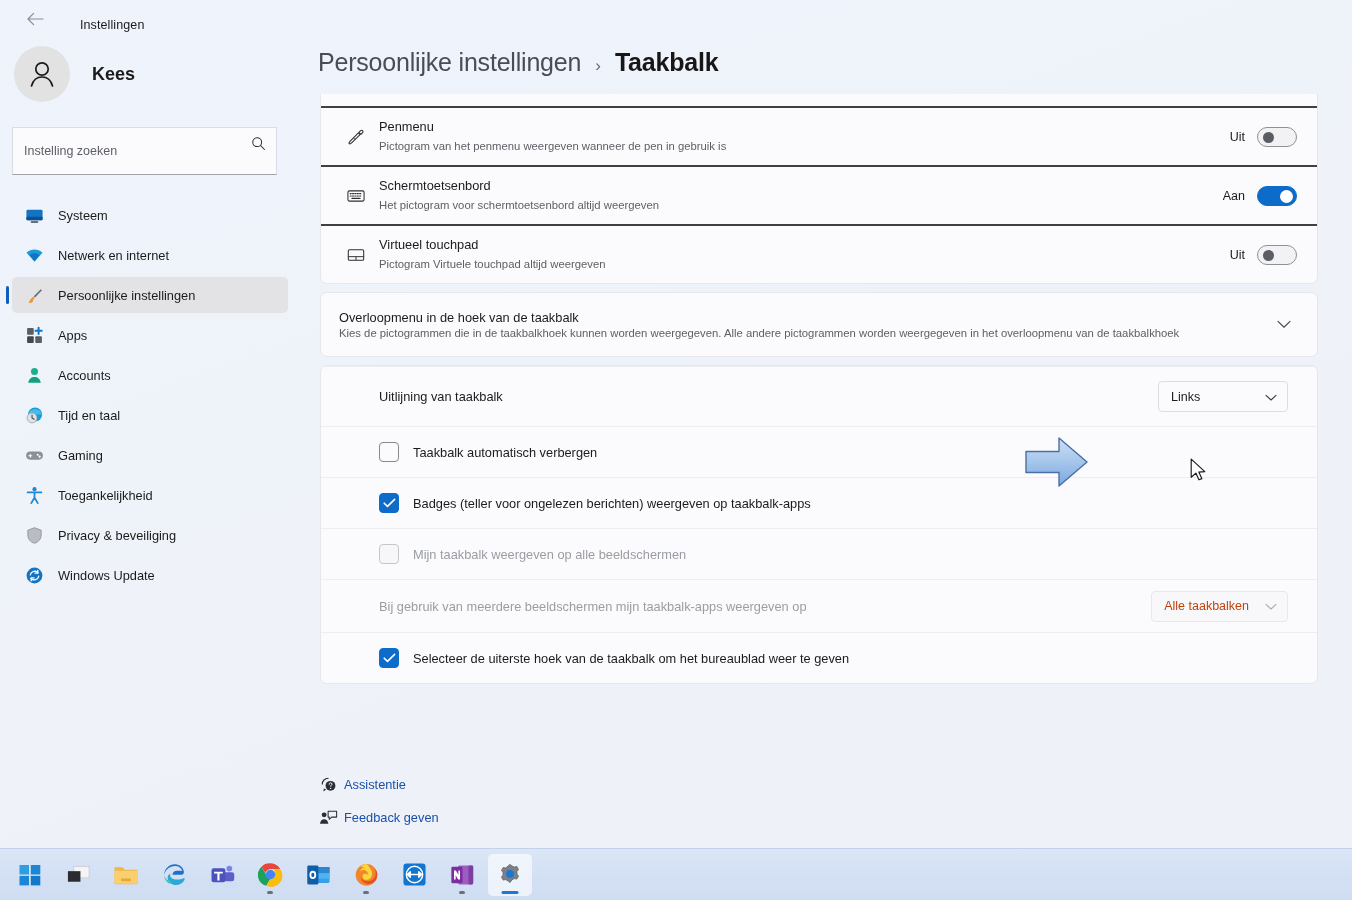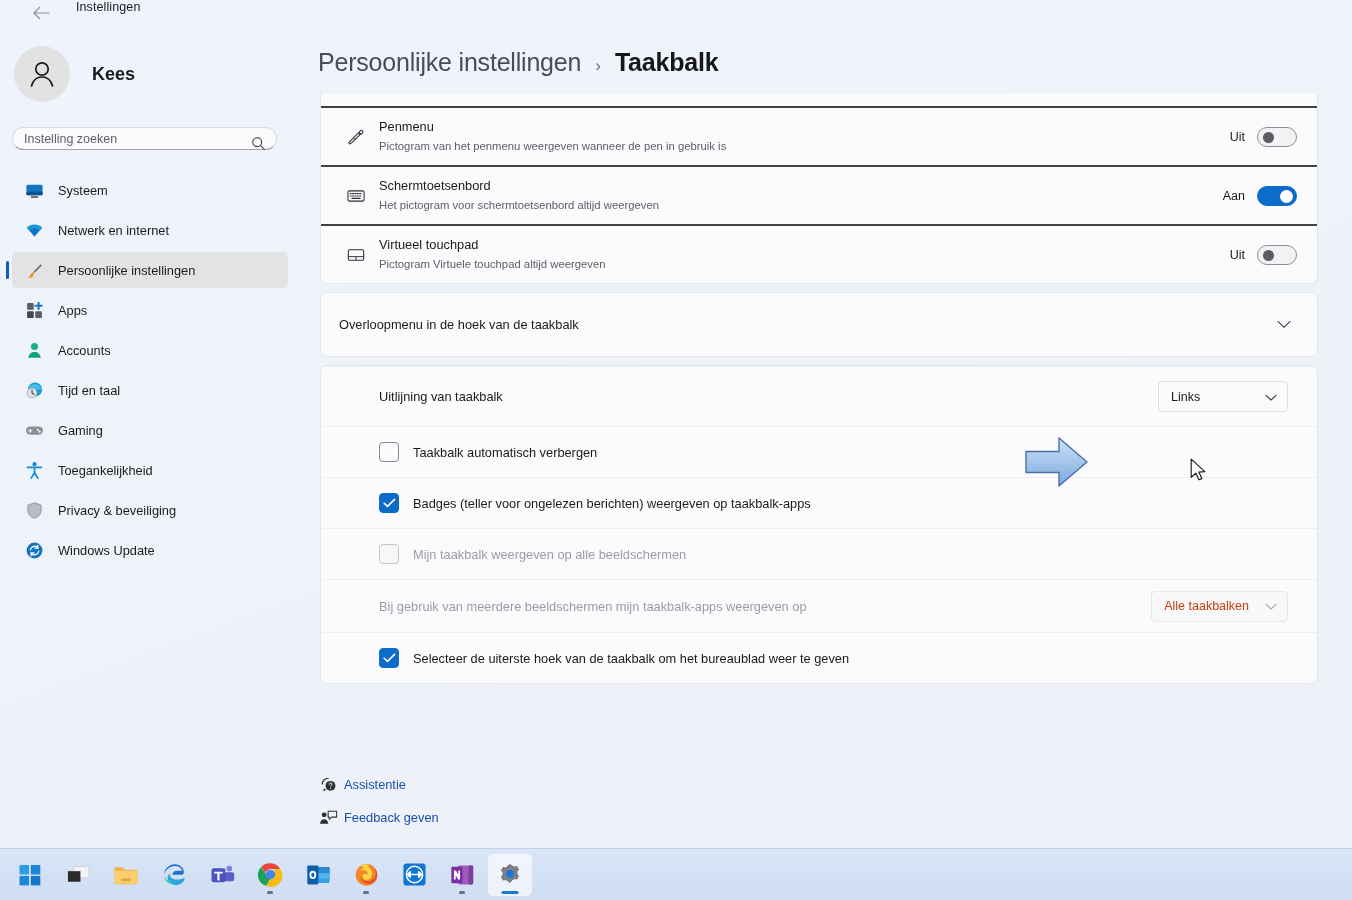--- a/index.html
+++ b/index.html
@@ -11,21 +11,21 @@
   }
   #app {
     position: relative;
     width: 1352px; height: 900px;
     background: linear-gradient(160deg, #eff3fb 0%, #eef2f9 40%, #eef1f7 100%);
   }
 
   
   .titlebar {
     position: absolute; top: 0; left: 0; width: 1352px; height: 32px;
-    display: flex; align-items: flex-start; gap: 20px; padding-left: 26px;
+    display: flex; align-items: flex-end; gap: 30px; padding-left: 20px;
   }
   .back-btn {
     width: 30px; height: 26px; display: flex; align-items: center; justify-content: center;
     border-radius: 4px; cursor: default;
   }
   .back-btn svg { display:block; }
   .titlebar-text { font-size: 12.5px; color: #1b1b1b; letter-spacing: .1px; }
 
   
   .sidebar {
@@ -38,23 +38,23 @@
   }
   .avatar {
     width: 56px; height: 56px; border-radius: 50%;
     background: #e2e2e2; display: flex; align-items: center; justify-content: center;
   }
   .account-name { font-size: 18px; font-weight: 600; color: #1b1b1b; }
 
   .searchbox {
     position: relative;
     margin: 25px 0 0 0;
-    height: 23px; width: 265px;
+    height: 48px; width: 265px;
     background: #fbfbfd; border: 1px solid #d9dce2; border-bottom-color:#a0a3a9;
-    border-radius: 12px;
+    border-radius: 0;
     display: flex; align-items: center;
   }
   .searchbox input {
     border: none; outline: none; background: transparent;
     font-family: "Liberation Sans", sans-serif;
     font-size: 12.5px; color: #1b1b1b; padding: 0 30px 0 11px; width: 100%;
     height: 100%;
   }
   .searchbox input::placeholder { color: #5c5f66; }
   .search-icon { position: absolute; right: 10px; top: 8px; }
@@ -419,20 +419,21 @@
                 <span class="knob"></span>
               </span>
           </div>
         </div>
       </div>
 
       <div class="card">
         <div class="expander">
           <div class="texts">
             <div class="exp-title">Overloopmenu in de hoek van de taakbalk</div>
+            <div class="exp-sub">Kies de pictogrammen die in de taakbalkhoek kunnen worden weergegeven. Alle andere pictogrammen worden weergegeven in het overloopmenu van de taakbalkhoek</div>
           </div>
           <div class="chev">
             <svg width="14" height="9" viewBox="0 0 14 9" fill="none">
                 <path d="M1 1.4 7 7.2l6-5.8" stroke="currentColor" stroke-width="1.2" stroke-linecap="round" stroke-linejoin="round"></path>
               </svg>
           </div>
         </div>
       </div>
 
       <div class="card">

